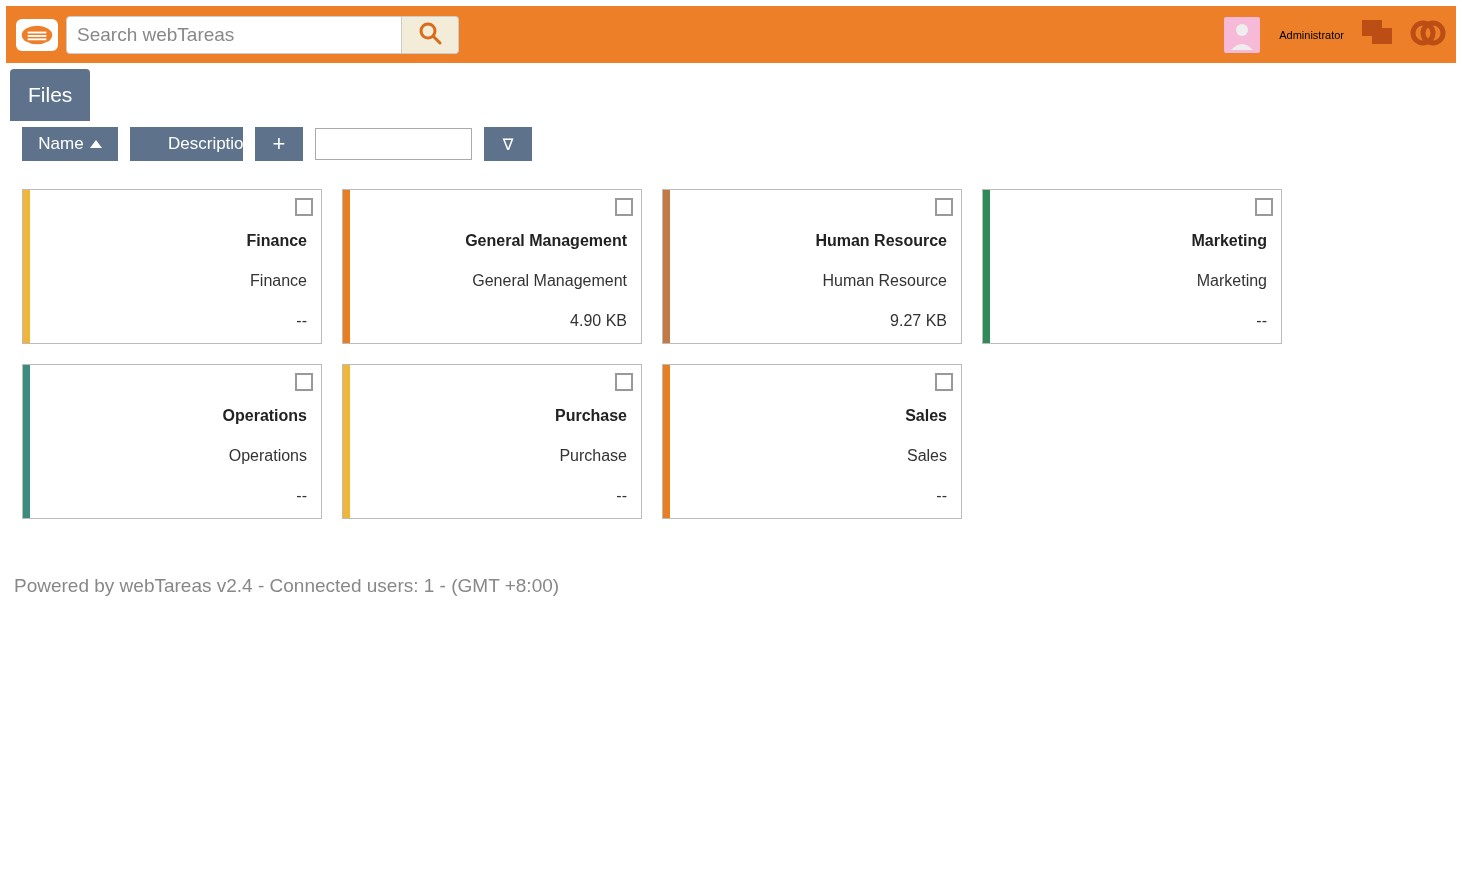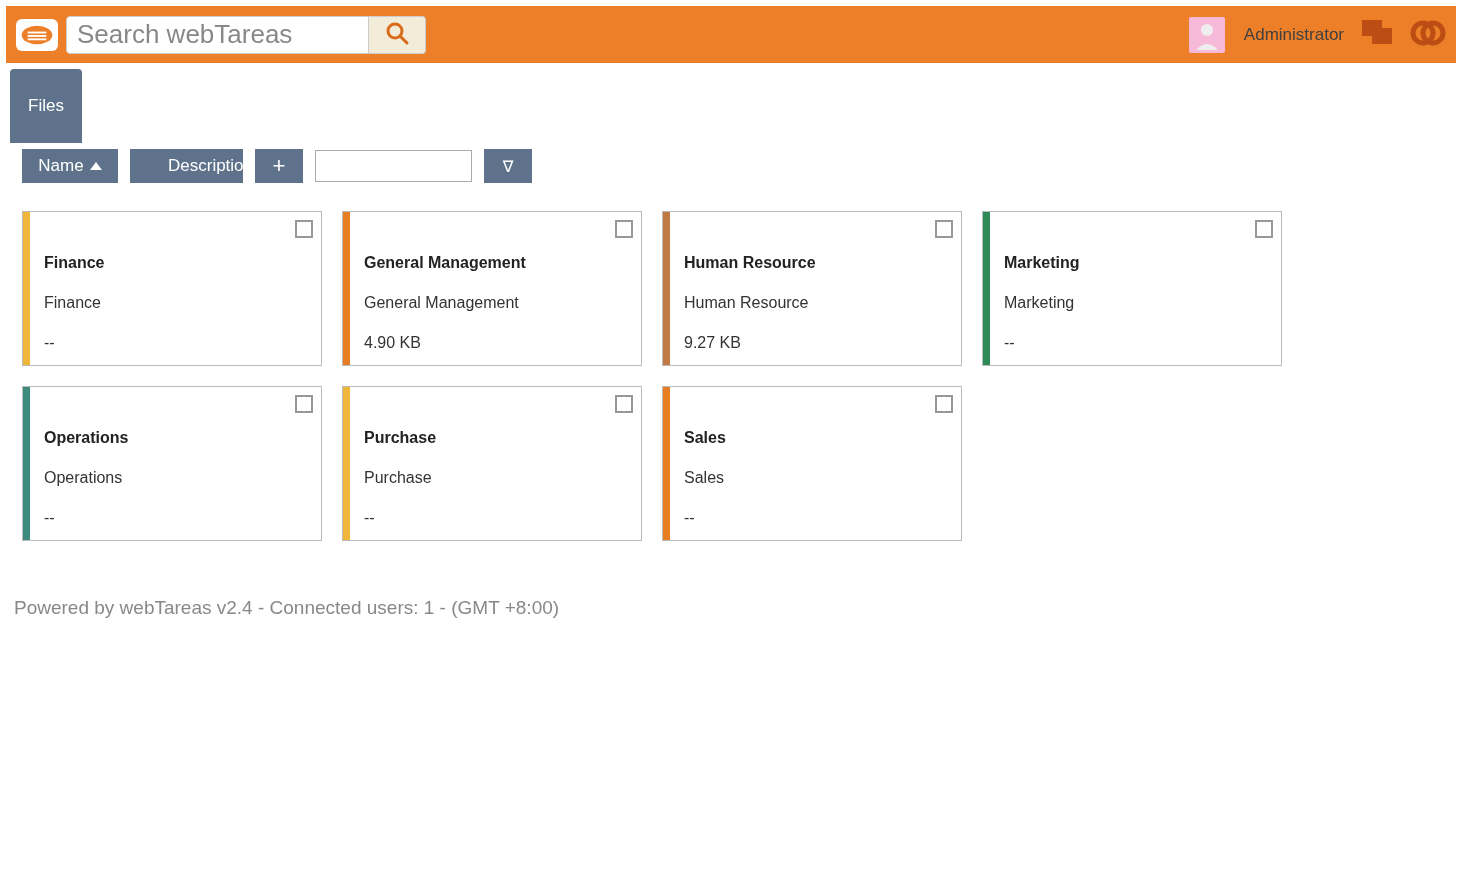--- a/index.html
+++ b/index.html
@@ -1,42 +1,42 @@
 <!DOCTYPE html>
 <html><head>
 <meta charset="utf-8">
 <style>
 * { margin:0; padding:0; box-sizing:border-box; font-family:Arial,Helvetica,sans-serif; }
 body { background:#fff; width:1462px; }
 .header { background:#ed7f28; height:57px; margin:6px 6px 0 6px; display:flex; align-items:center; padding:0 10px; }
 .logo { width:42px; height:32px; background:#fff; border-radius:6px; display:flex; align-items:center; justify-content:center; }
 .logo svg { width:34px; height:24px; }
 .search-wrap { margin-left:8px; display:flex; }
-.search-input { width:303px; height:38px; border:1px solid #ccc; border-radius:4px 0 0 4px; font-size:26px; padding:0 10px; color:#666; }
+.search-input { width:336px; height:38px; border:1px solid #ccc; border-radius:4px 0 0 4px; font-size:19px; padding:0 10px; color:#666; }
 .search-input::placeholder { color:#888; }
 .search-btn { width:57px; height:38px; border:1px solid #ccc; border-left:none; border-radius:0 4px 4px 0; background:#f3ecd8; display:flex; align-items:center; justify-content:center; cursor:pointer; }
 .spacer { flex:1; }
 .avatar { width:36px; height:36px; background:#f6b9d8; border-radius:2px; display:flex; align-items:center; justify-content:center; }
-.username { color:#404040; margin-left:19px; font-size:17px; }
+.username { color:#000000; margin-left:19px; font-size:11px; }
 .hdr-icon { margin-left:16px; cursor:pointer; }
 .tabbar { margin:6px 0 0 10px; }
-.tab { display:inline-block; background:#5e738b; color:#fff; padding:27px 18px; font-size:17px; border-radius:4px 4px 0 0; }
+.tab { display:inline-block; background:#5e738b; color:#fff; padding:14px 18px; font-size:21px; border-radius:4px 4px 0 0; }
 .toolbar { margin:6px 0 0 22px; display:flex; align-items:center; gap:12px; }
 .tbtn { background:#5e738b; color:#fff; font-size:17px; height:34px; display:flex; align-items:center; justify-content:center; cursor:pointer; }
 .tbtn.name { width:96px; gap:6px; }
 .tbtn.desc { width:113px;padding-left:48px; }
 .tbtn.plus { width:48px; font-size:22px; }
 .tbtn.filter { width:48px; font-size:16px; }
 .filter-input { width:157px; height:32px; border:1px solid #aaa; background:#fff; }
 .sort-tri { width:0; height:0; border-left:6px solid transparent; border-right:6px solid transparent; border-bottom:8px solid #fff; }
 .grid { margin:28px 0 0 22px; display:flex; flex-wrap:wrap; gap:20px; width:1280px; }
 .card { width:300px; height:155px; border:1px solid #bbb; background:#fff; position:relative; display:flex; }
 .card.default { margin-top:28px; }
 .stripe { width:7px; height:100%; }
-.card-body { padding:14px 14px; flex:1; display:flex; flex-direction:column; }
+.card-body { padding:14px 14px; flex:1; display:flex; flex-direction:column;text-align:right; }
 .chk { position:absolute; top:8px; right:8px; width:18px; height:18px; border:2px solid #999; background:#fff; cursor:pointer; }
 .card-title { font-weight:bold; font-size:16px; margin-top:28px; color:#222; }
 .card-desc { font-size:16px; color:#333; margin-top:22px; }
 .card-size { font-size:16px; color:#333; margin-top:22px; }
 .card.default .card-title { margin-top:28px; }
 .footer { margin:56px 0 0 14px; font-size:19px; color:#888; }
 .c-green  { background:#6fb98f; }
 .c-dgreen { background:#2e8b57; }
 .c-dteal  { background:#3d8b7e; }
 .c-yellow { background:#f0b63a; }

